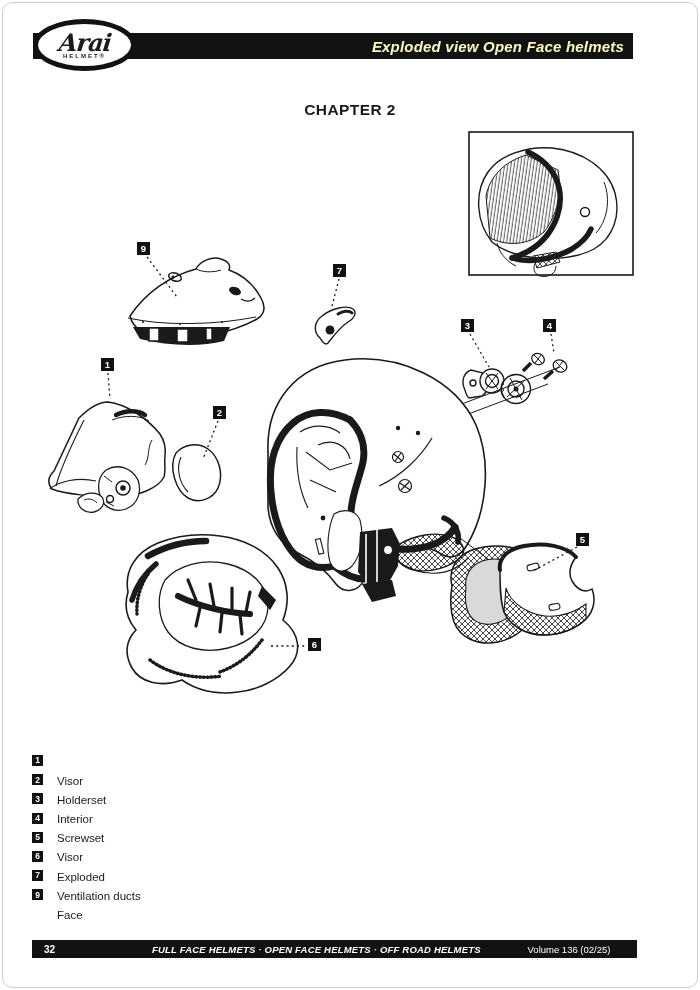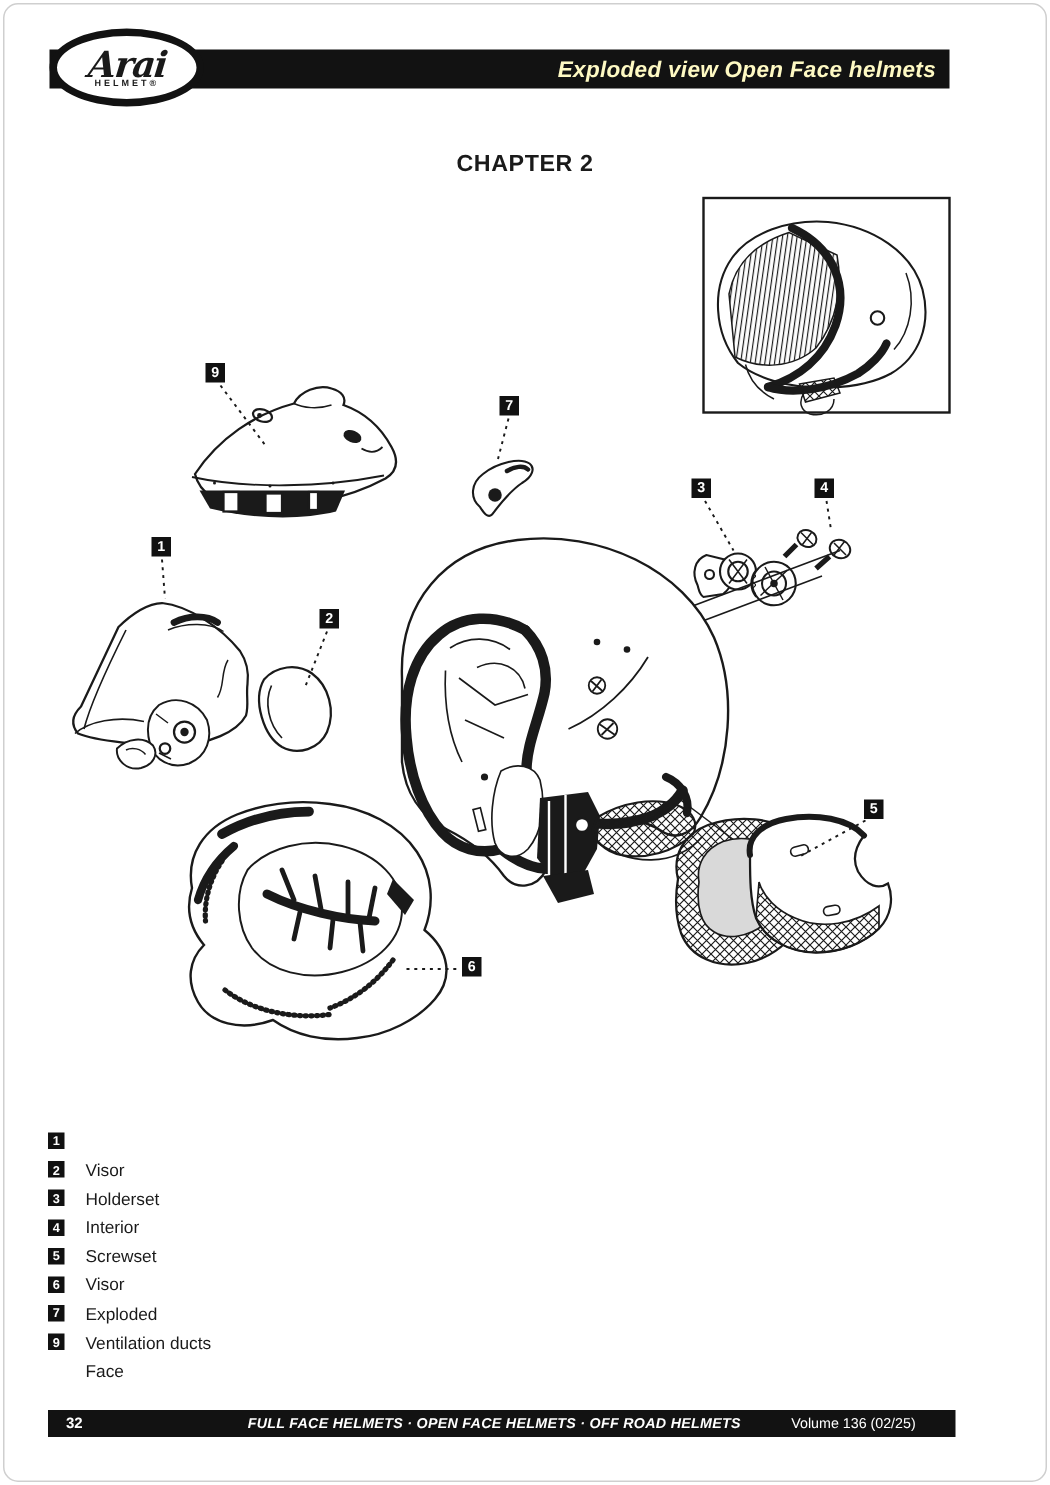--- a/index.html
+++ b/index.html
@@ -23,21 +23,21 @@
 
   
   .legend { position:absolute; left:32px; top:751px; }
   .legend-row { display:flex; align-items:center; height:19.2px; }
   .legend-num { width:11px; height:11px; background:#111; color:#fff; font-size:8.5px; font-weight:bold; display:flex; align-items:center; justify-content:center; margin-right:14px; line-height:1; }
   .legend-label { font-size:11.5px;margin-top:40px; }
 
   
   .footer-bar { position:absolute; left:32px; top:940px; width:605px; height:18px; background:#121212; color:#fff; display:flex; align-items:center; }
   .footer-page { font-size:10px; font-weight:bold; padding-left:12px; width:120px; }
-  .footer-center { flex:1; text-align:center; font-size:9.5px; font-weight:bold; font-style:italic; letter-spacing:0.2px; }
+  .footer-center { flex:1; font-size:9.5px; font-weight:bold; font-style:italic; letter-spacing:0.2px; }
   .footer-right { width:130px; text-align:center; font-size:9.5px; padding-right:6px; }
 </style>
 </head>
 <body>
 
 <div class="page">
   <div class="page-frame"></div>
 
   <div class="header-bar">
     <span class="header-title">Exploded view Open Face helmets</span>

